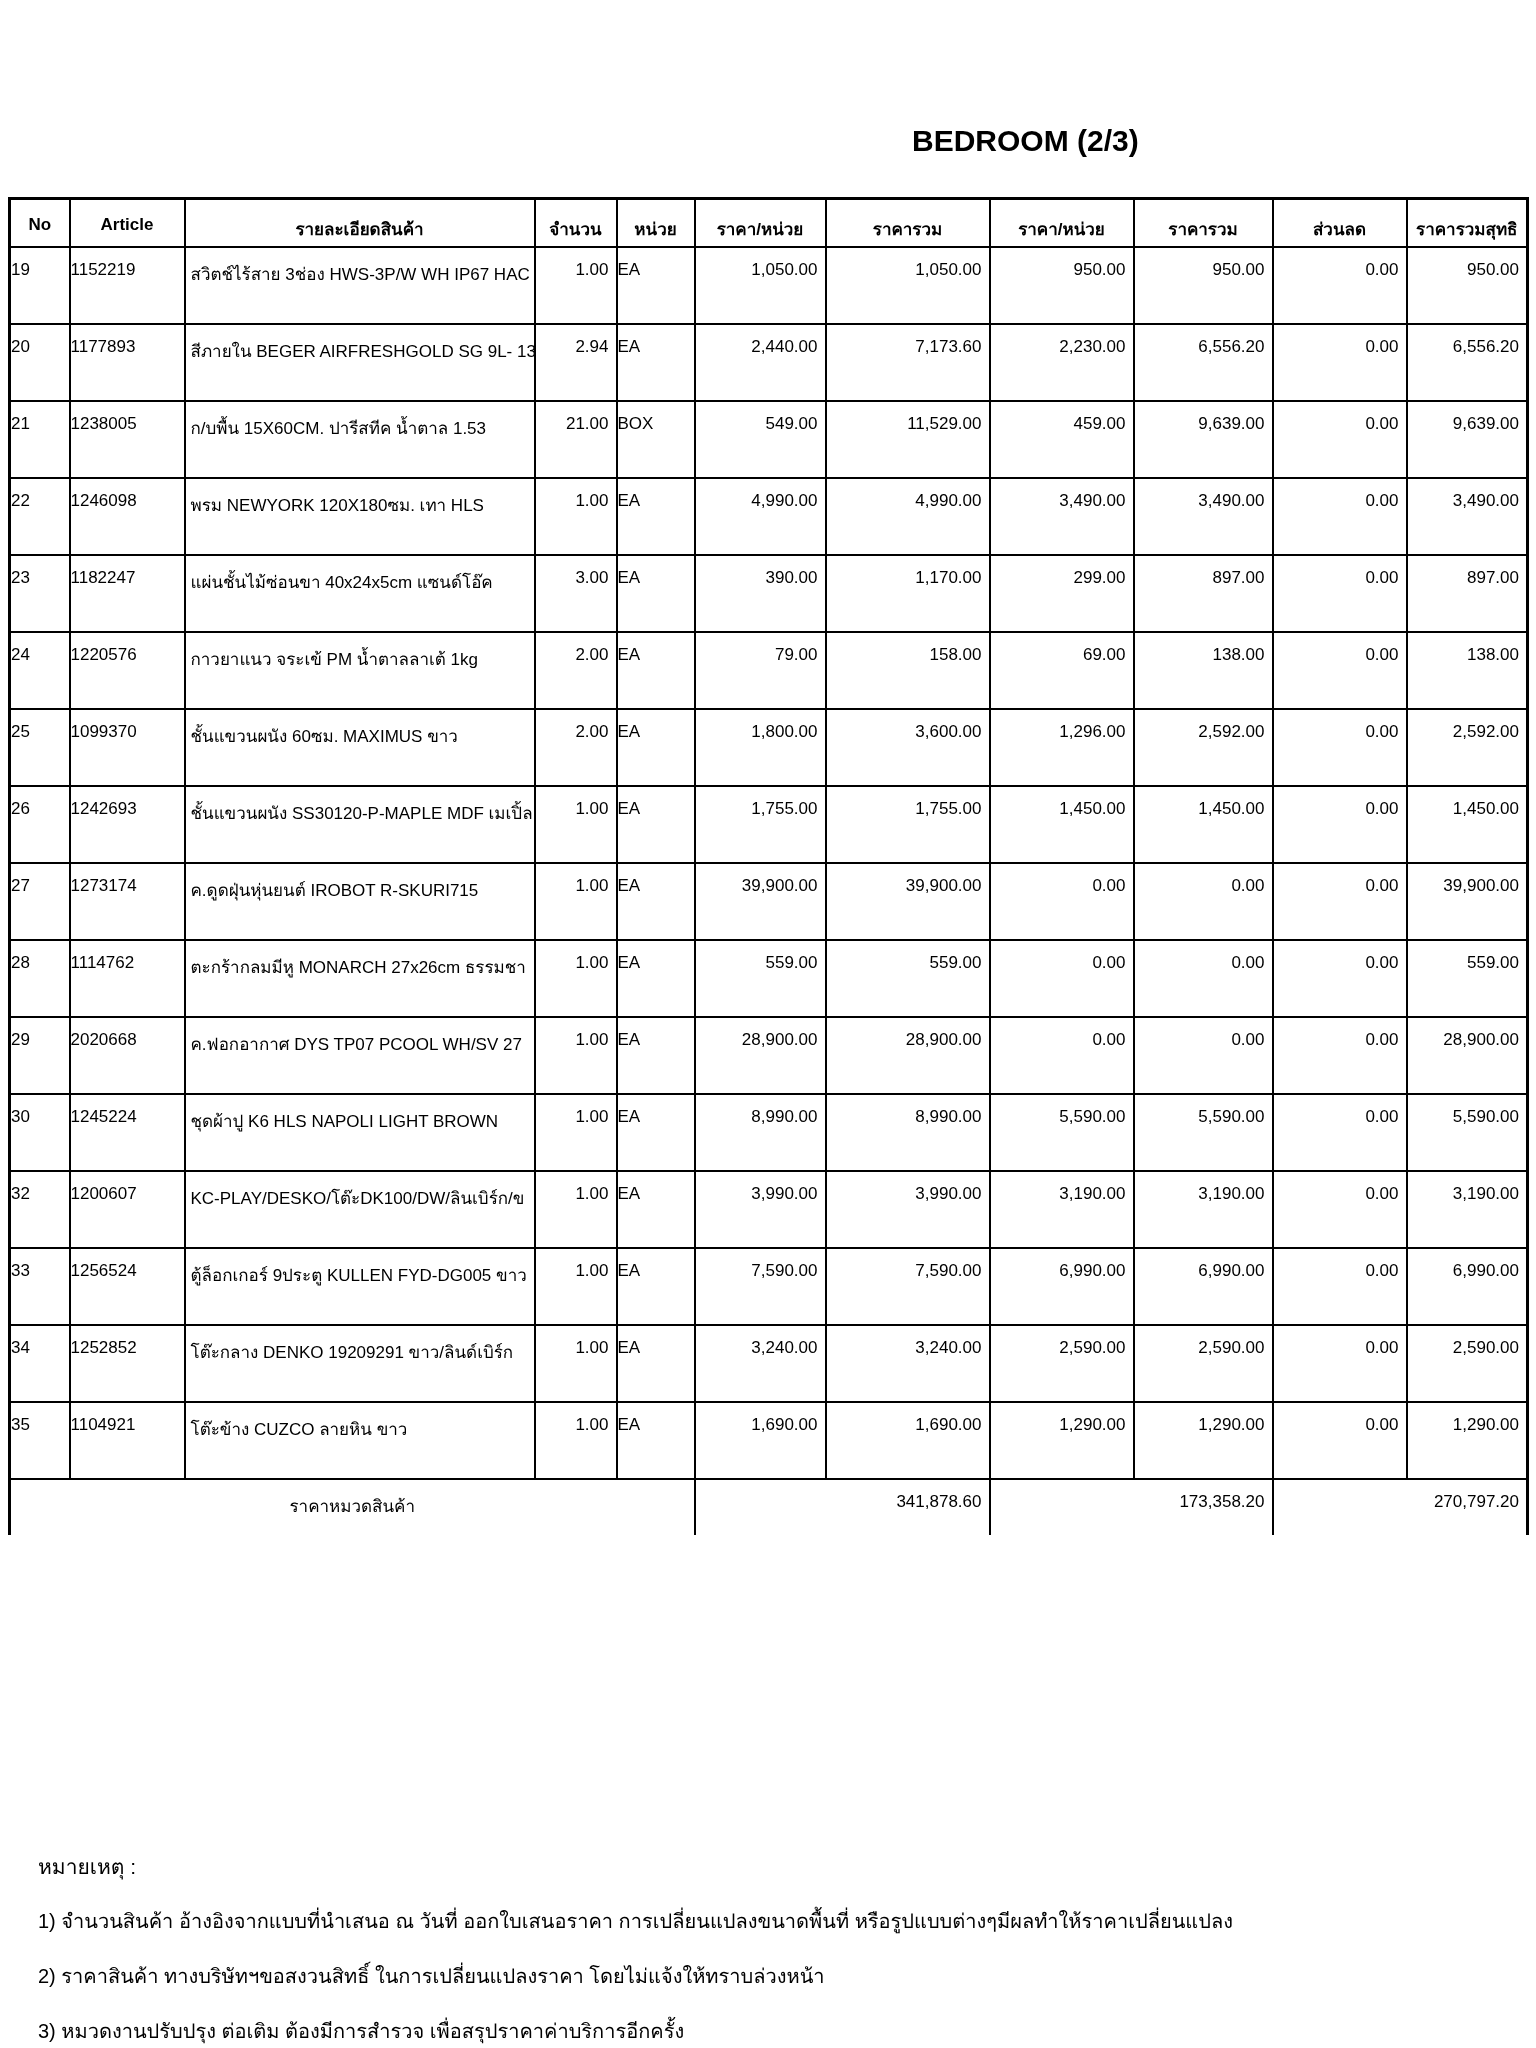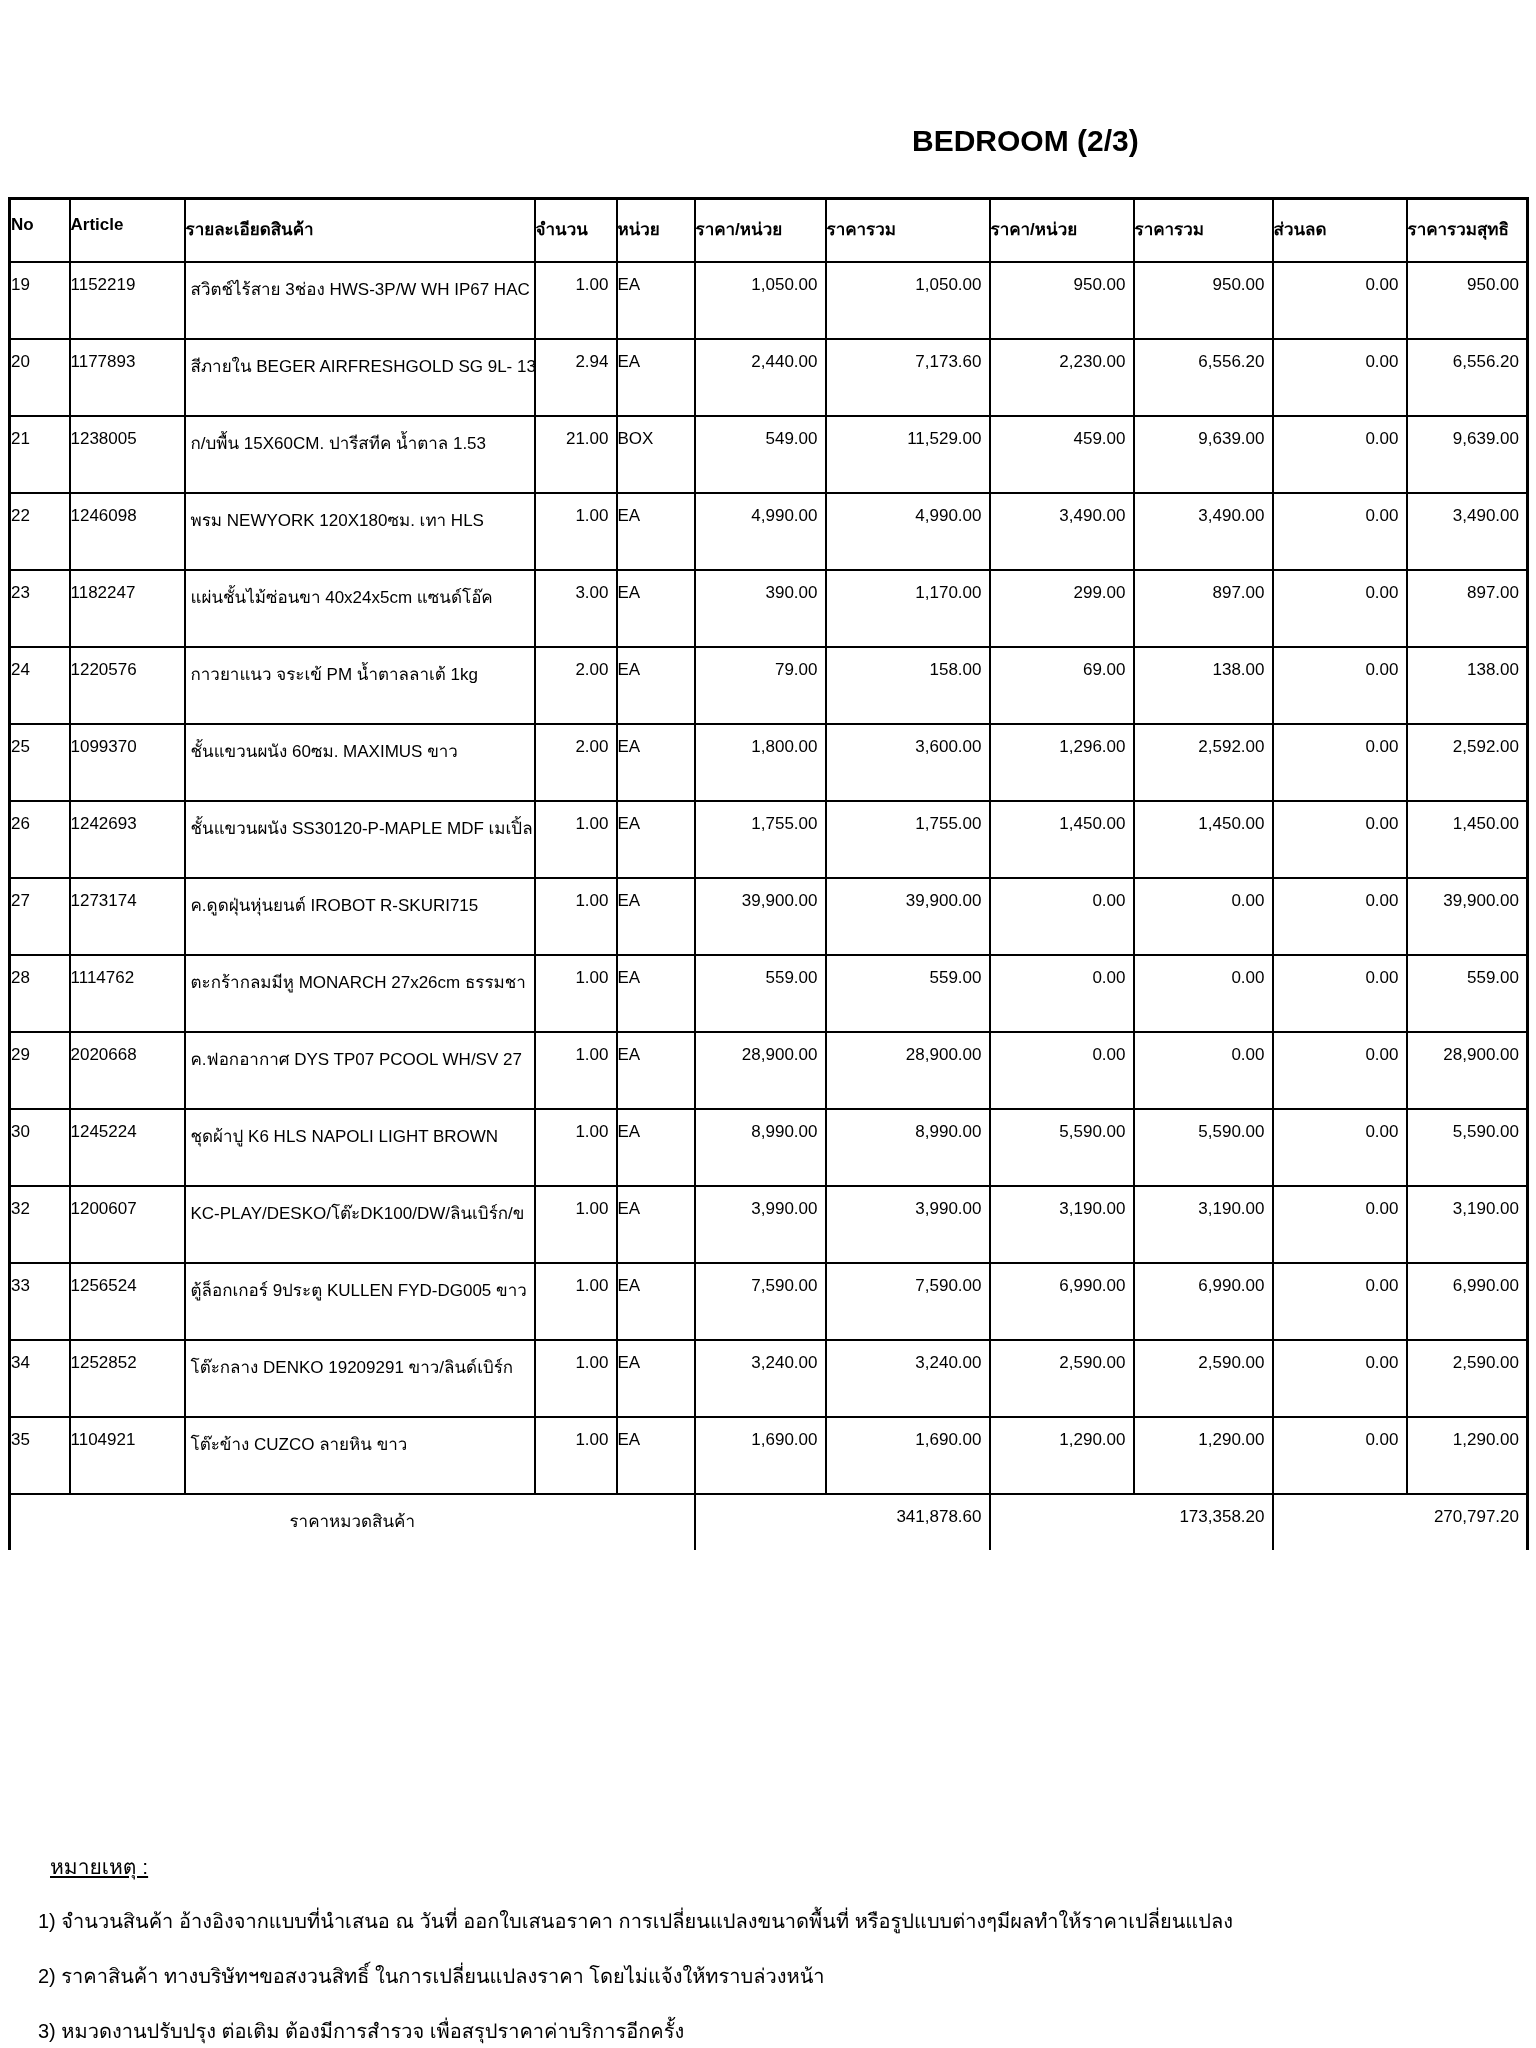--- a/index.html
+++ b/index.html
@@ -27,24 +27,24 @@
     border: 3px solid #000;
     border-bottom: hidden;
   }
   .quote-table th, .quote-table td {
     border: 2px solid #000;
     font-size: 17px;
     vertical-align: top;
     overflow: hidden;
   }
   .quote-table thead th {
-    height: 63px;
+    height: 48px;
     padding-top: 15px;
     font-weight: bold;
-    text-align: left;
+    text-align: center;
     white-space: nowrap;
   }
   .quote-table tbody td {
     height: 77px;
     padding-top: 12px;
     white-space: nowrap;
   }
   .quote-table td.c-center { text-align: left; }
   .quote-table td.desc { text-align: left; padding-left: 5px; }
   .quote-table td.num { text-align: right; padding-right: 7px; }
@@ -58,23 +58,21 @@
     font-weight: normal;
   }
   .notes {
     position: absolute;
     left: 38px; top: 1850px;
     font-size: 20px;
     white-space: nowrap;
   }
   .notes-heading {
     font-size: 21px;
-    text-decoration: underline;
     margin-bottom: 22px;
-    margin-left: 12px;
   }
   .note-line { margin-bottom: 23px; }
 </style>
 </head>
 <body>
 
 <div class="page-title">BEDROOM (2/3)</div>
 
 <table class="quote-table">
   <colgroup>

